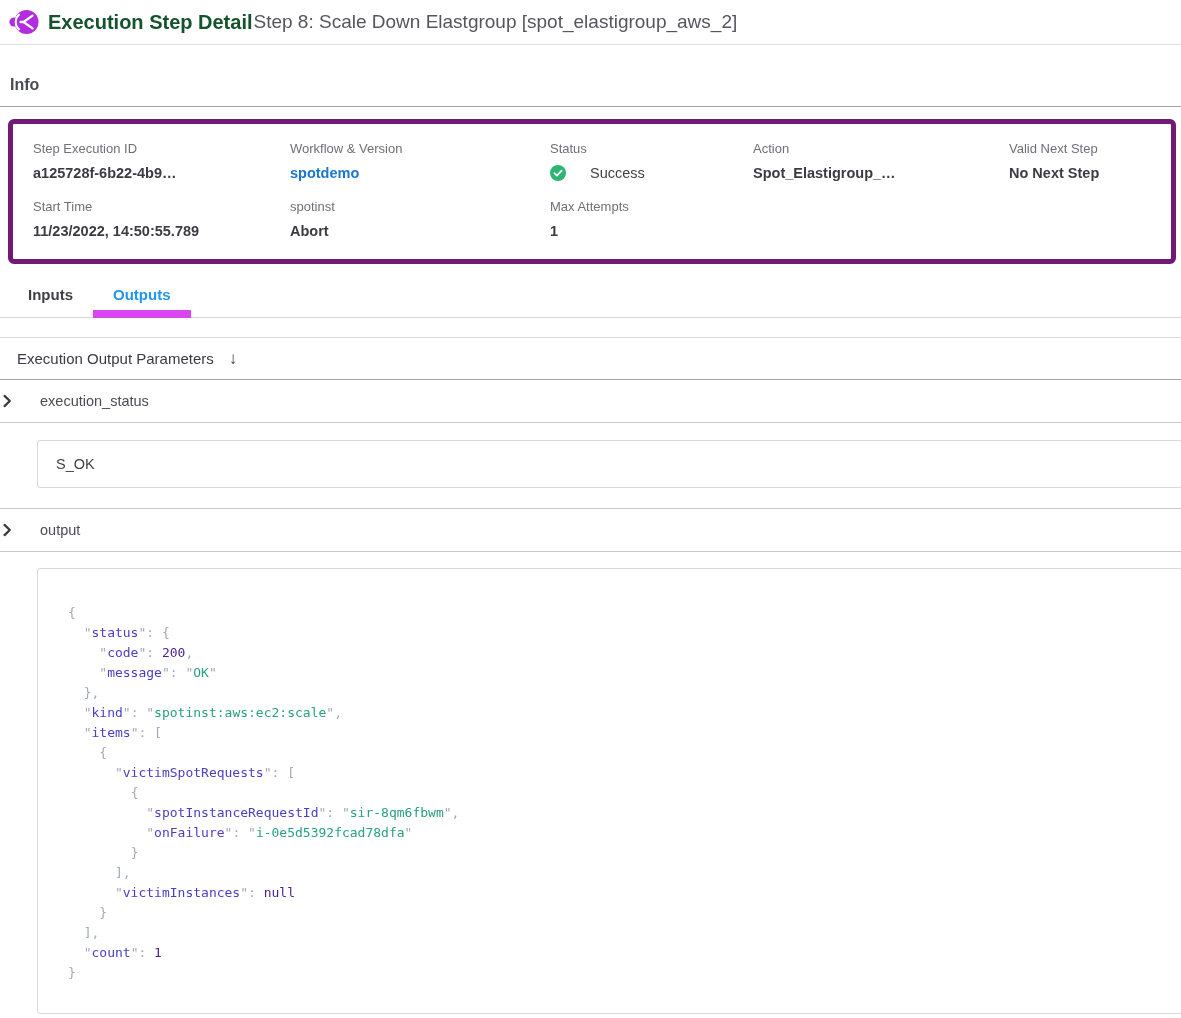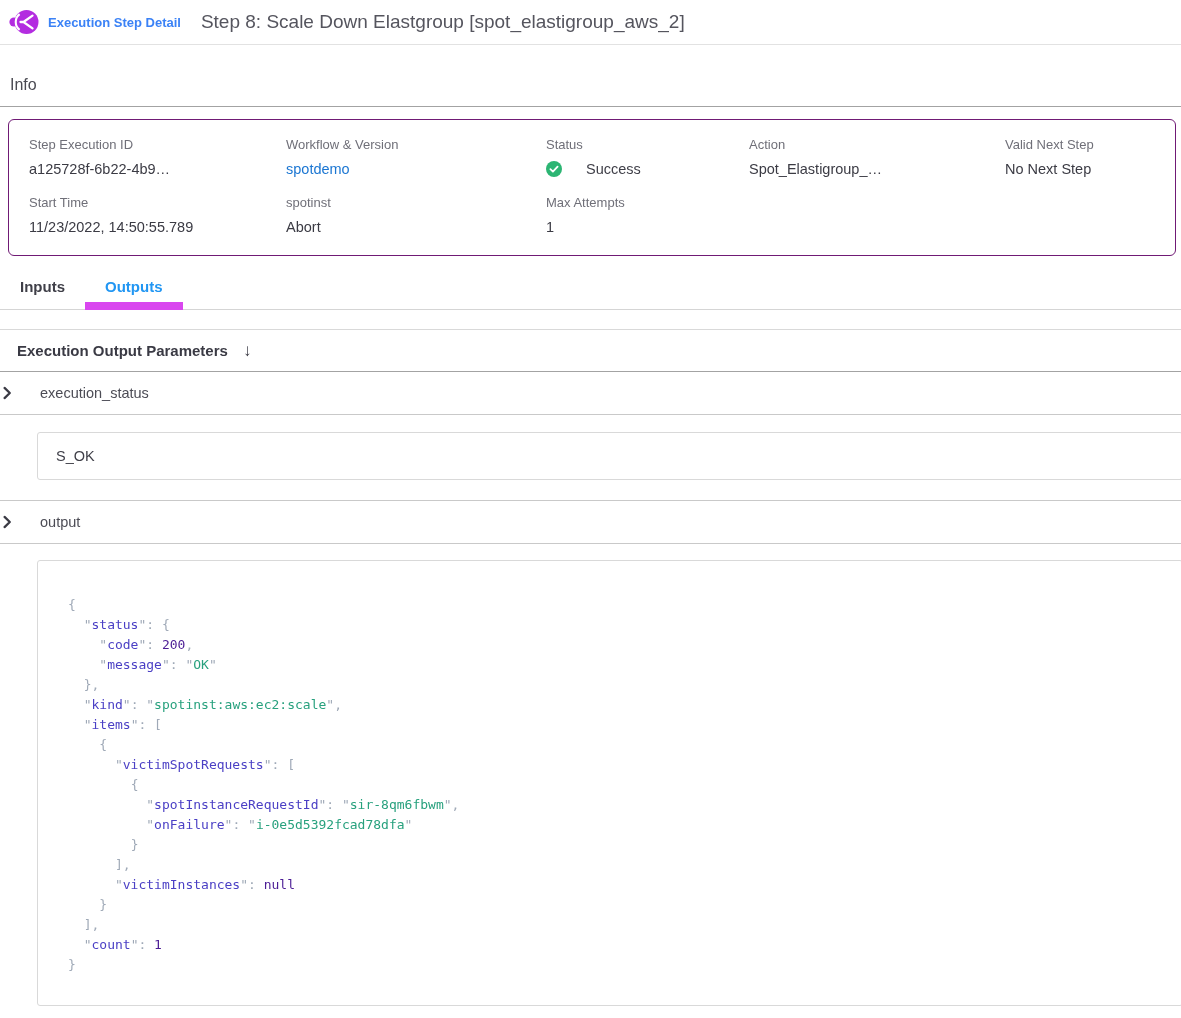--- a/index.html
+++ b/index.html
@@ -9,42 +9,42 @@
     background:#ffffff; color:#3b3b44;
     font-family:"Liberation Sans", sans-serif;
   }
   .rule { height:1px; background:#d9d9d9; }
   .rule.dark { background:#a3a3a3; }
   .rule.mid  { background:#c9c9c9; }
 
   
   .page-header { display:flex; align-items:center; height:45px; padding-left:9px; border-bottom:1px solid #e2e2e2; }
   .logo { width:30px; height:30px; flex:0 0 auto; }
-  .page-title { font-size:13px; font-weight:700; color:#3b82f6; margin:0 0 0 9px; white-space:nowrap; }
-  .page-subtitle { font-size:19px; font-weight:400; color:#55555e; margin-left:20px; white-space:nowrap; }
+  .page-title { font-size:20px; font-weight:700; color:#14532d; margin:0 0 0 9px; white-space:nowrap; }
+  .page-subtitle { font-size:19px; font-weight:400; color:#55555e; margin-left:1px; white-space:nowrap; }
 
   
-  .info-heading { font-size:16px; font-weight:400; color:#4a4a52; margin:0; padding:31px 0 12px 10px; }
+  .info-heading { font-size:16px; font-weight:700; color:#4a4a52; margin:0; padding:31px 0 12px 10px; }
 
-  .info-card { margin:12px 5px 0 8px; border:1px solid #701a75; border-radius:6px; padding:17px 0 20px 20px; background:#fff; }
+  .info-card { margin:12px 5px 0 8px; border:5px solid #701a75; border-radius:6px; padding:17px 0 20px 20px; background:#fff; }
   .info-grid { display:grid; grid-template-columns:257px 260px 203px 256px 1fr; row-gap:18px; }
   .field .label { font-size:13px; color:#6f6f78; margin-bottom:9px; }
-  .field .value { font-size:14.5px; font-weight:400; color:#3b3b44; white-space:nowrap; }
+  .field .value { font-size:14.5px; font-weight:700; color:#3b3b44; white-space:nowrap; }
   .field .value.link { color:#1b76d2; cursor:pointer; }
   .field .value.status { display:flex; align-items:center; gap:24px; font-weight:400; color:#3f3f48; }
 
   
-  .tabs { display:flex; margin-top:13px; padding-left:0; border-bottom:1px solid #d5d5d5; }
+  .tabs { display:flex; margin-top:13px; padding-left:8px; border-bottom:1px solid #d5d5d5; }
   .tab { font-size:15px; font-weight:600; color:#3f3f48; padding:9px 20px 10px; cursor:pointer; }
   .tab.active { color:#2196f3; border-bottom:8px solid #d946ef; padding-bottom:7px; margin-bottom:-1px; }
 
   
   .rule.above-eop { margin-top:19px; }
   .eop-row { display:flex; align-items:center; gap:15px; padding:12px 0 12px 17px; }
-  .eop-title { font-size:15px; font-weight:700; color:#3a3a44; }
+  .eop-title { font-size:15px; font-weight:400; color:#3a3a44; }
   .collapse-arrow { font-size:17px; font-weight:700; color:#3a3a44; cursor:pointer; line-height:1; }
 
   .param-row { display:flex; align-items:center; gap:26px; height:42px; cursor:pointer; }
   .param-name { font-size:14.5px; color:#4c4c55; }
   .chevron { display:flex; align-items:center; }
 
   .value-box {
     margin:17px -2px 20px 37px; height:48px; border:1px solid #d9d9d9; border-radius:3px;
     display:flex; align-items:center; padding-left:18px; font-size:14.5px; color:#3f3f48; background:#fff;
   }

